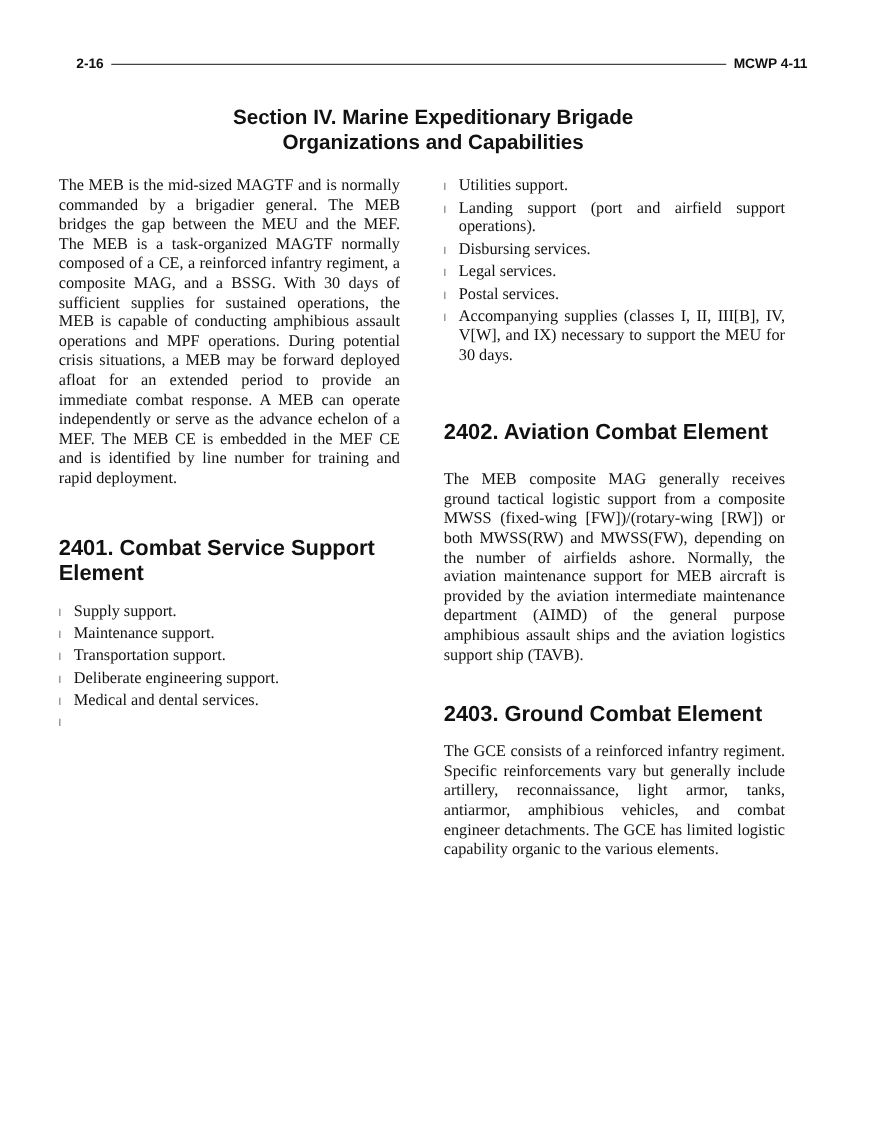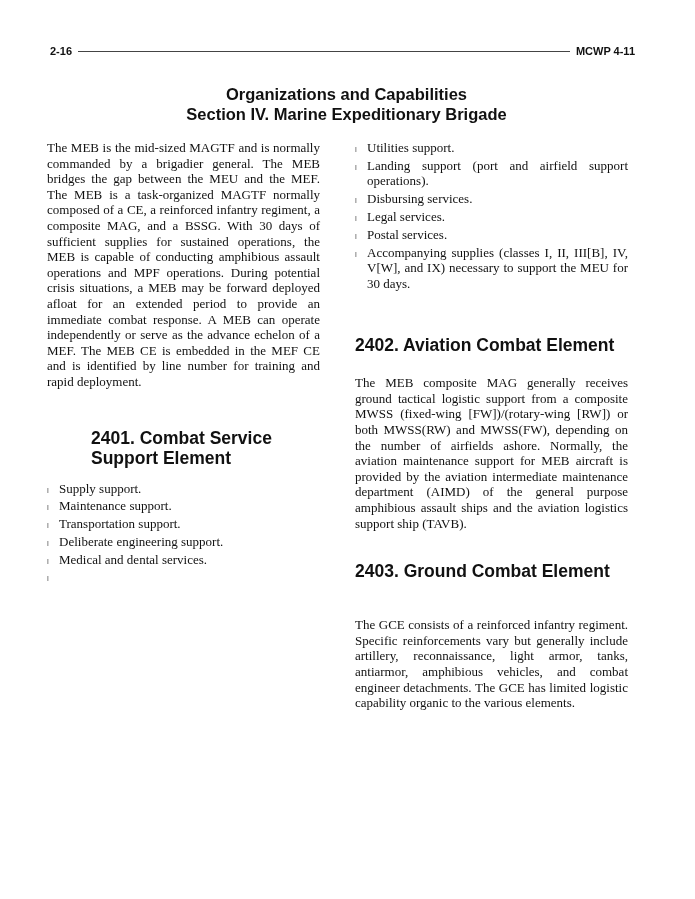--- a/index.html
+++ b/index.html
@@ -1,17 +1,17 @@
 <!DOCTYPE html>
 <html><head>
 <meta charset="utf-8">
 <style>
   html, body { margin: 0; padding: 0; background: #ffffff; }
   body { width: 695px; height: 899px; position: relative; overflow: hidden; color: #111; }
-  .header { position: absolute; left: 50px; top: 44px; width: 585px; height: 14px; display: flex; align-items: center; }
+  .header { position: absolute; left: 61px; top: 44px; width: 585px; height: 14px; display: flex; align-items: center; }
   .header .pg { font-family: "Liberation Sans", sans-serif; font-weight: bold; font-size: 11px; }
   .header .rule { flex: 1; height: 0; border-top: 1px solid #444; margin: 0 6px; }
   .section-title { position: absolute; left: 54px; width: 585px; top: 84px; text-align: center;
     font-family: "Liberation Sans", sans-serif; font-weight: bold; font-size: 16.5px; line-height: 20px; }
   .col { position: absolute; top: 140px; width: 273px; font-family: "Liberation Serif", serif; font-size: 13px; line-height: 15.6px; }
   .col-left { left: 47px; }
   .col-right { left: 355px; }
   p { margin: 0; text-align: justify; }
   h2 { font-family: "Liberation Sans", sans-serif; font-weight: bold; font-size: 17.5px; line-height: 20px; margin: 0; }
   ul { list-style: none; margin: 0; padding: 0; }
@@ -21,28 +21,28 @@
 </head>
 <body>
 
 <div class="header">
   <span class="pg">2-16</span>
   <span class="rule"></span>
   <span class="pg">MCWP 4-11</span>
 </div>
 
 <div class="section-title">
+  <div>Section IV. Marine Expeditionary Brigade</div>
   <div>Organizations and Capabilities</div>
-  <div>Section IV. Marine Expeditionary Brigade</div>
 </div>
 
 <div class="col col-left">
   <p>The MEB is the mid-sized MAGTF and is normally commanded by a brigadier general. The MEB bridges the gap between the MEU and the MEF. The MEB is a task-organized MAGTF normally composed of a CE, a reinforced infantry regiment, a composite MAG, and a BSSG. With 30 days of sufficient supplies for sustained operations, the MEB is capable of conducting amphibious assault operations and MPF operations. During potential crisis situations, a MEB may be forward deployed afloat for an extended period to provide an immediate combat response. A MEB can operate independently or serve as the advance echelon of a MEF. The MEB CE is embedded in the MEF CE and is identified by line number for training and rapid deployment.</p>
 
-  <h2 style="margin-top:38px;margin-left:44px;">2401.  Combat Service Support Element</h2>
+  <h2 style="margin-top:38px;">2401.  Combat Service Support Element</h2>
 
 
   <ul style="margin-top:13px;">
     <li><span class="bullet">l</span><span>Supply support.</span></li>
     <li><span class="bullet">l</span><span>Maintenance support.</span></li>
     <li><span class="bullet">l</span><span>Transportation support.</span></li>
     <li><span class="bullet">l</span><span>Deliberate engineering support.</span></li>
     <li><span class="bullet">l</span><span>Medical and dental services.</span></li>
     <li><span class="bullet">l</span></li>
   </ul>
@@ -57,14 +57,14 @@
     <li><span class="bullet">l</span><span>Postal services.</span></li>
     <li><span class="bullet">l</span><span>Accompanying supplies (classes I, II, III[B], IV, V[W], and IX) necessary to support the MEU for 30 days.</span></li>
   </ul>
 
   <h2 style="margin-top:44px;">2402.  Aviation Combat Element</h2>
 
   <p style="margin-top:20px;">The MEB composite MAG generally receives ground tactical logistic support from a composite MWSS (fixed-wing [FW])/(rotary-wing [RW]) or both MWSS(RW) and MWSS(FW), depending on the number of airfields ashore. Normally, the aviation maintenance support for MEB aircraft is provided by the aviation intermediate maintenance department (AIMD) of the general purpose amphibious assault ships and the aviation logistics support ship (TAVB).</p>
 
   <h2 style="margin-top:30px;">2403.  Ground Combat Element</h2>
 
-  <p style="margin-top:36px;">The GCE consists of a reinforced infantry regiment. Specific reinforcements vary but generally include artillery, reconnaissance, light armor, tanks, antiarmor, amphibious vehicles, and combat engineer detachments. The GCE has limited logistic capability organic to the various elements.</p>
+  <p style="margin-top:12px;">The GCE consists of a reinforced infantry regiment. Specific reinforcements vary but generally include artillery, reconnaissance, light armor, tanks, antiarmor, amphibious vehicles, and combat engineer detachments. The GCE has limited logistic capability organic to the various elements.</p>
 </div>
 
 </body></html>

